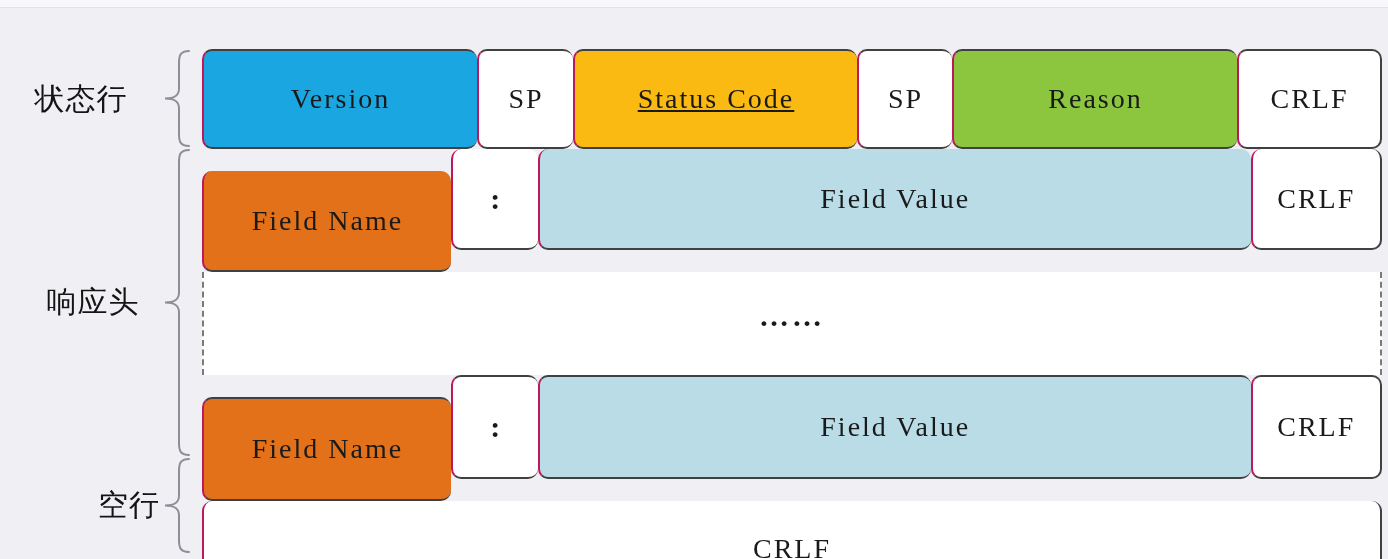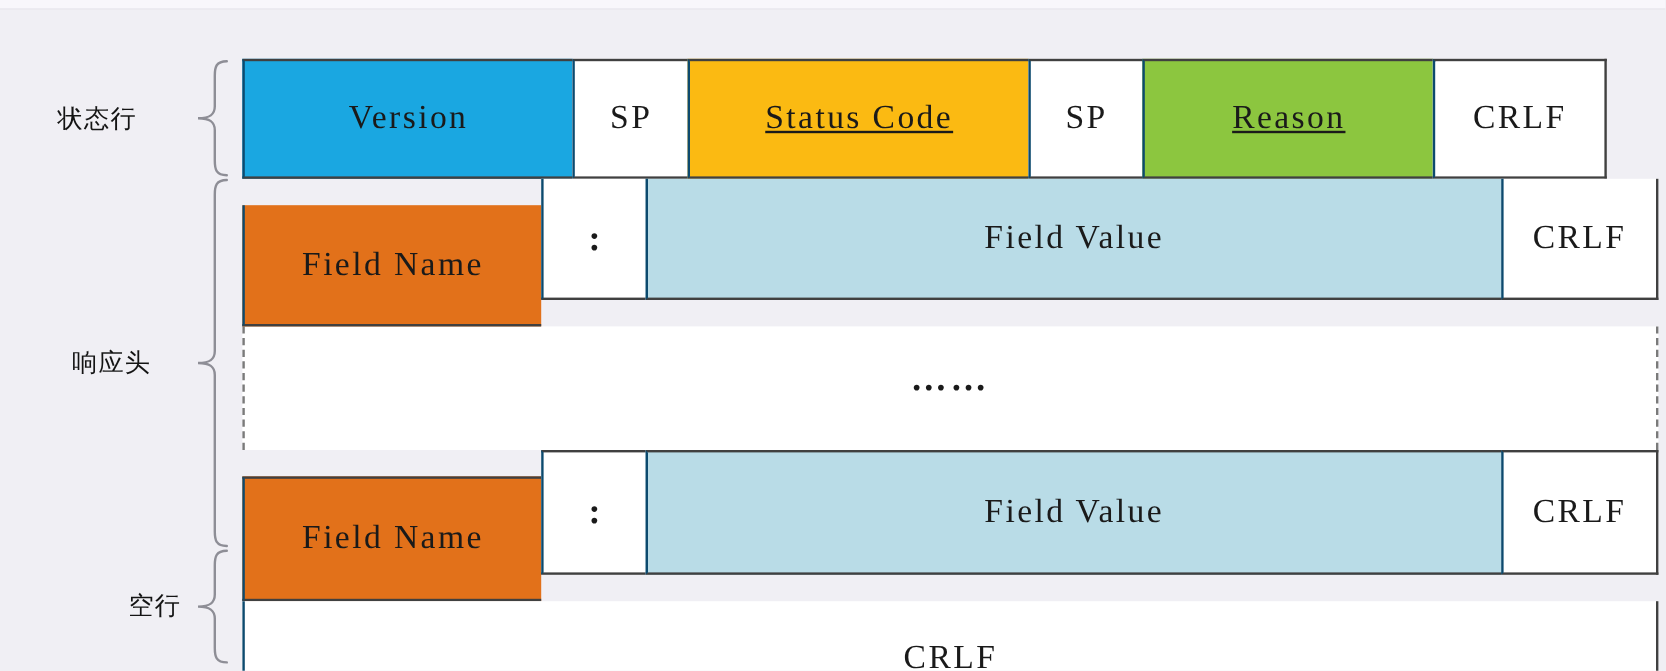--- a/index.html
+++ b/index.html
@@ -21,21 +21,21 @@
     width: 100%; height: 7px;
     background: #f8f7fb;
     border-bottom: 1px solid #e4e3ea;
   }
   
   .side-label {
     position: absolute;
     left: 0;
     width: 162px;
     text-align: center;
-    font-size: 21px;
+    font-size: 30px;
     letter-spacing: 1px;
     line-height: 36px;
     color: #141414;
   }
   #lbl-status   { top: 81px;  }
   #lbl-headers  { top: 284px; margin-left: 12px; }
   #lbl-blank    { top: 487px; margin-left: 48px; }
 
   .brace {
     position: absolute;
@@ -53,44 +53,45 @@
     left: 202px;
     top: 49px;
     width: 1180px;
   }
   .row {
     display: flex;
     width: 1180px;
   }
   .cell {
     box-sizing: border-box;
-    border-left: 2px solid #0c4a6e;
+    border-left: 2px solid #be185d;
     border-bottom: 2px solid #404040;
     display: flex;
     align-items: center;
     justify-content: center;
     font-size: 28px;
     letter-spacing: 2px;
     background: #ffffff;
+    border-radius: 10px;
   }
   .row-first .cell { border-top: 2px solid #404040; }
   .cell-last { border-right: 2px solid #404040; }
   .row-after-dots .cell { border-top: 2px solid #404040; }
 
   .r1 .cell { height: 100px; }
   .r2 .cell { height: 101px; }
   .r4 .cell { height: 104px; }
   .r5 .cell { height: 97px;  }
 
   
   .w-version { width: 275px; }
   .w-sp      { width: 96px;  }
   .w-status  { width: 284px; text-decoration: underline; }
   .w-sp2     { width: 95px;  }
-  .w-reason  { width: 242px; text-decoration: underline; }
+  .w-reason  { width: 285px; }
   .w-crlf    { width: 145px; }
   
   .w-fname   { width: 275px; margin-top: 22px; }
   .w-colon   { width: 96px;  }
   .w-fvalue  { width: 788px; }
   
   .w-full    { width: 1180px; }
 
   
   .c-version { background: #1aa7e1; }

